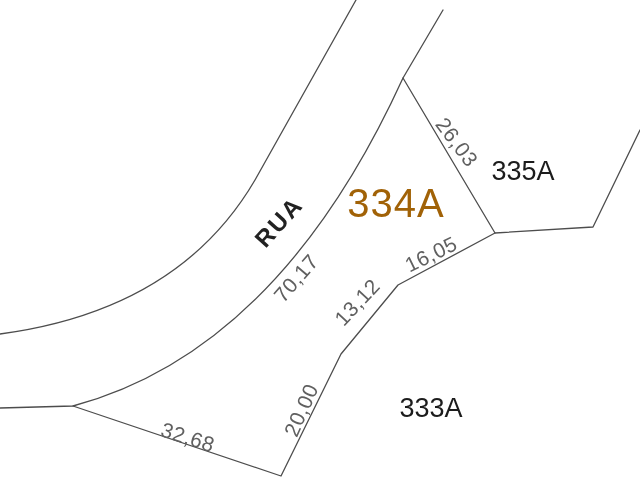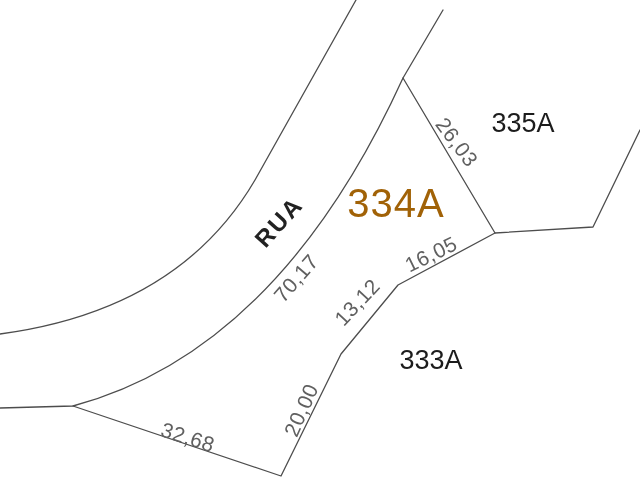--- a/index.html
+++ b/index.html
@@ -37,20 +37,21 @@
   .dim {
     font-size: 21px;
     font-weight: 400;
     color: #606060;
     letter-spacing: 0.5px;
   }
   .lot-name {
     font-size: 27px;
     font-weight: 500;
     color: #1c1c1c;
+    margin-top: 48px;
   }
   .lot-main {
     font-size: 40px;
     font-weight: 400;
     color: #a16207;
     letter-spacing: 1px;
   }
   .lot-area {
     font-size: 25px;
     font-weight: 400;

